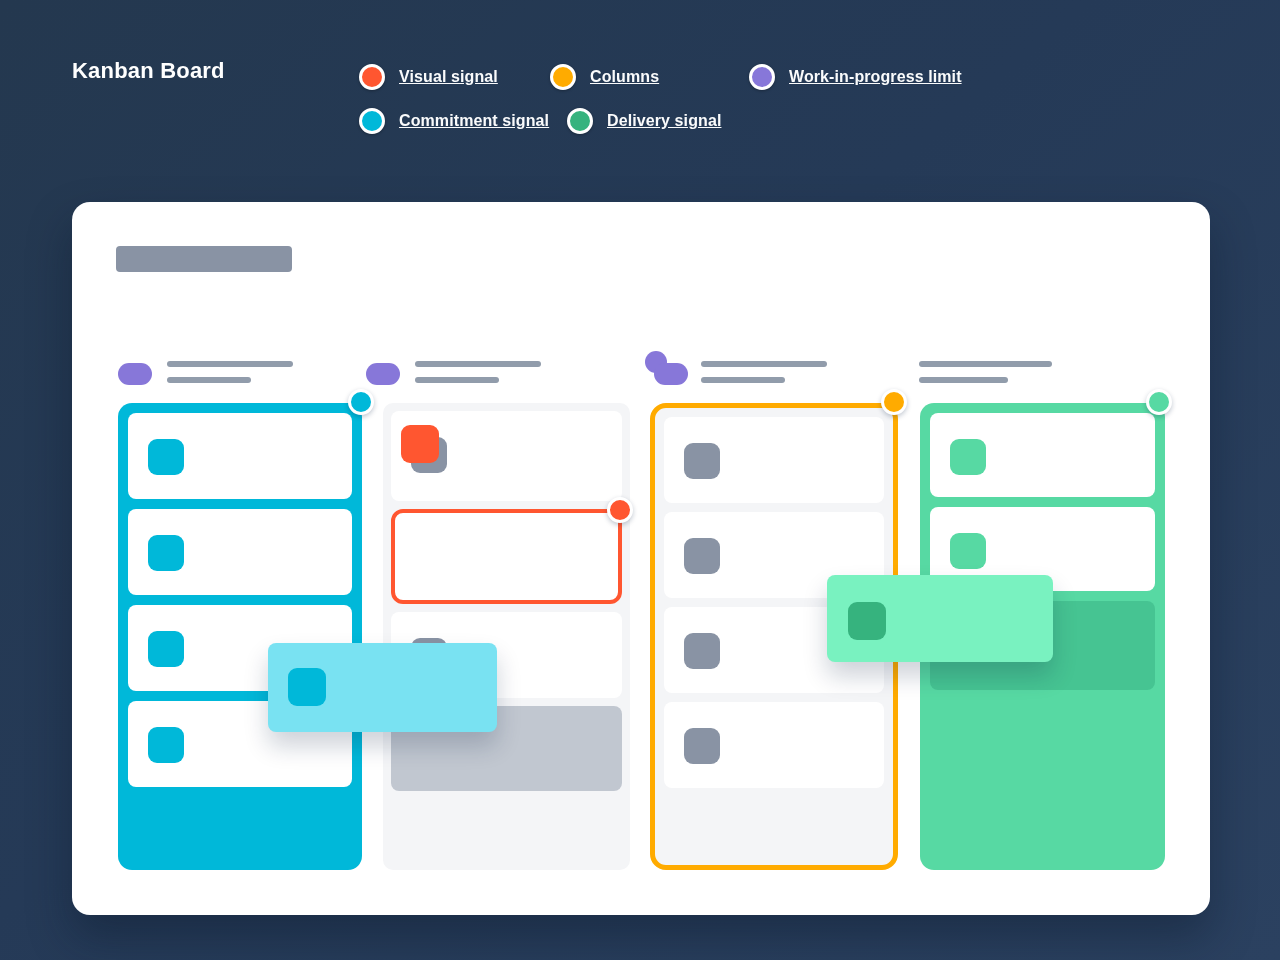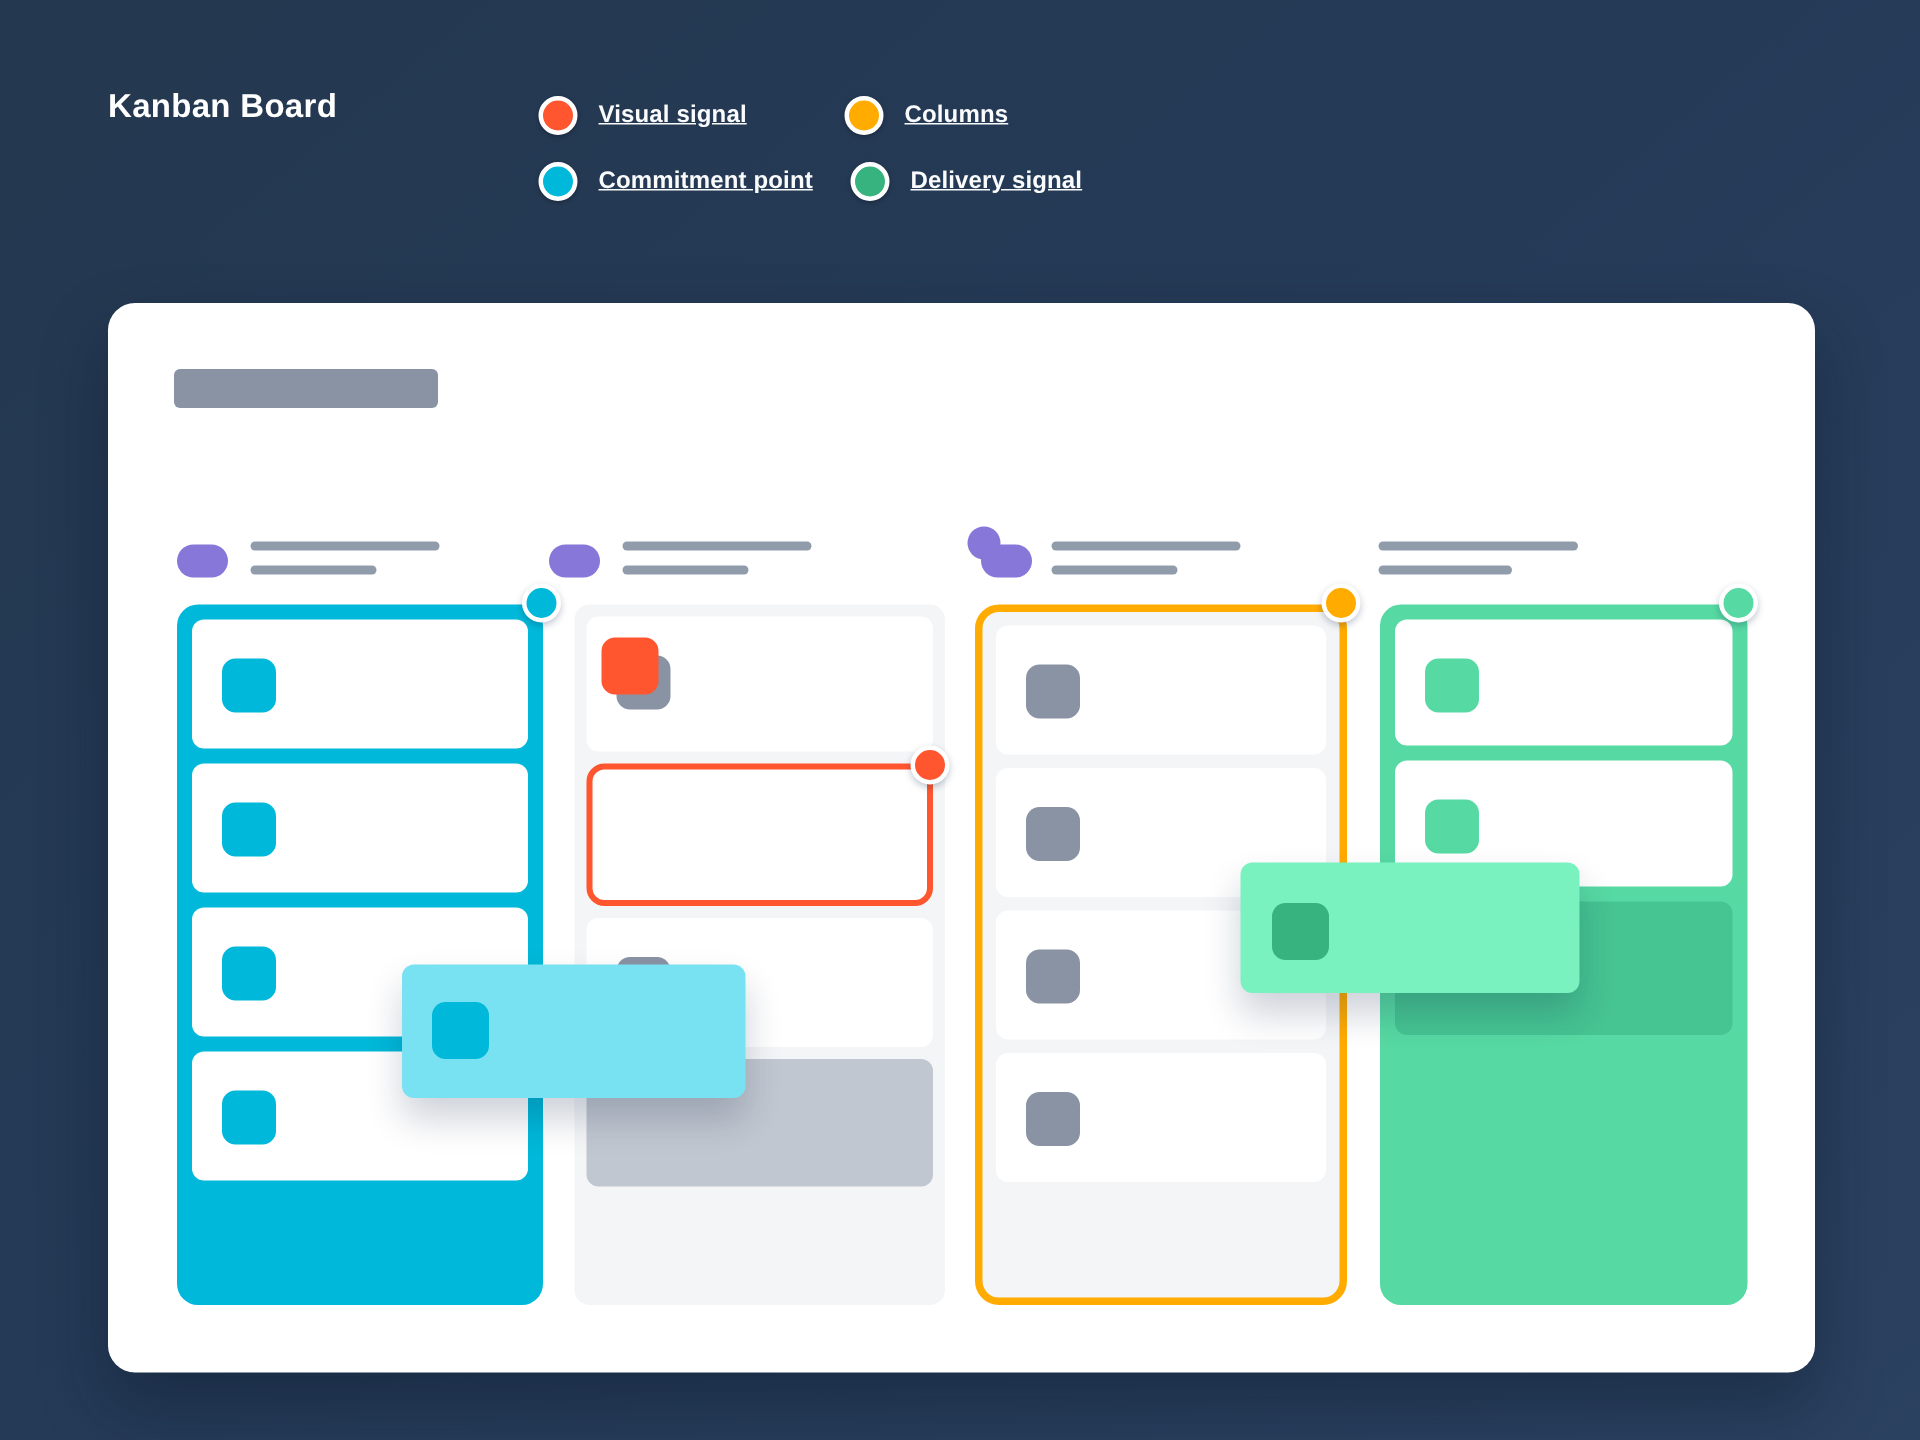--- a/index.html
+++ b/index.html
@@ -21,21 +21,21 @@
   .legend-item{
     position:absolute;display:flex;align-items:center;height:26px;gap:14px;
   }
   .legend-dot{
     width:20px;height:20px;border-radius:50%;
     border:3px solid #ffffff;flex:none;
     box-shadow:0 1px 3px rgba(0,0,0,.28);
   }
   .legend-label{color:#fafbfc;font-size:16px;font-weight:600;letter-spacing:.1px;text-decoration:underline;}
   .pos-a1{left:359px;top:64px}
-  .pos-b1{left:563px;top:64px}
+  .pos-b1{left:550px;top:64px}
   .pos-c1{left:749px;top:64px}
   .pos-a2{left:359px;top:108px}
   .pos-b2{left:567px;top:108px}
 
   
   .board{
     position:absolute;left:72px;top:202px;width:1138px;height:713px;
     background:#ffffff;border-radius:18px;
     box-shadow:0 22px 44px rgba(8,20,40,.38);
   }
@@ -104,23 +104,27 @@
   <div class="page-title">Kanban Board</div>
 
   <div class="legend-item pos-a1">
     <span class="legend-dot" style="background: rgb(255, 86, 48);"></span>
     <span class="legend-label">Visual signal</span>
   </div>
   <div class="legend-item pos-b1">
     <span class="legend-dot" style="background: rgb(255, 171, 0);"></span>
     <span class="legend-label">Columns</span>
   </div>
+  <div class="legend-item pos-c1">
+    <span class="legend-dot" style="background: rgb(135, 119, 217);"></span>
+    <span class="legend-label">Work-in-progress limit</span>
+  </div>
   <div class="legend-item pos-a2">
     <span class="legend-dot" style="background: rgb(0, 184, 217);"></span>
-    <span class="legend-label">Commitment point</span>
+    <span class="legend-label">Commitment signal</span>
   </div>
   <div class="legend-item pos-b2">
     <span class="legend-dot" style="background: rgb(54, 179, 126);"></span>
     <span class="legend-label">Delivery signal</span>
   </div>
 
   <div class="board">
 
     <div class="board-title-bar"></div>
 

